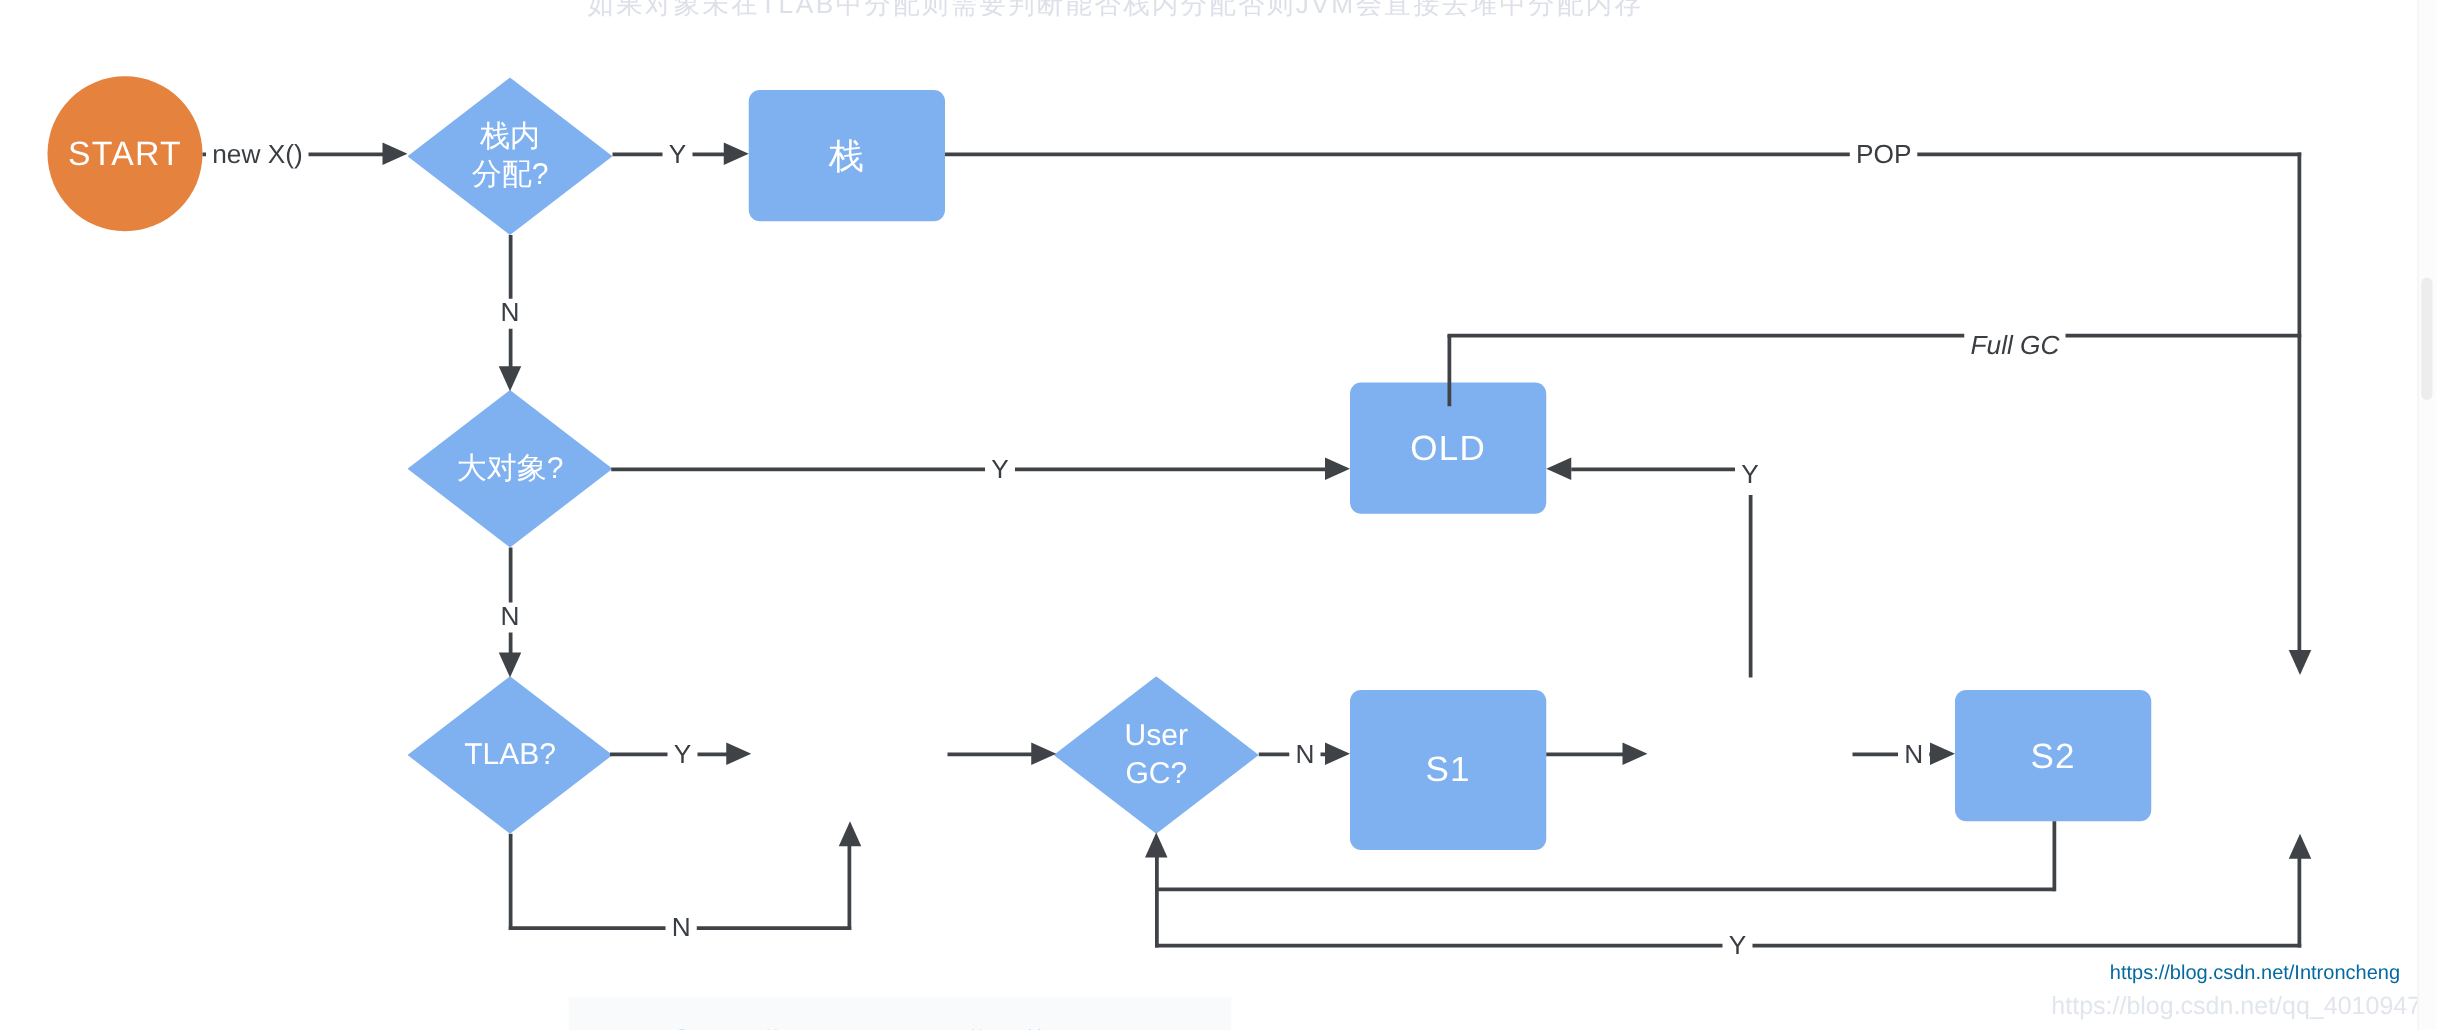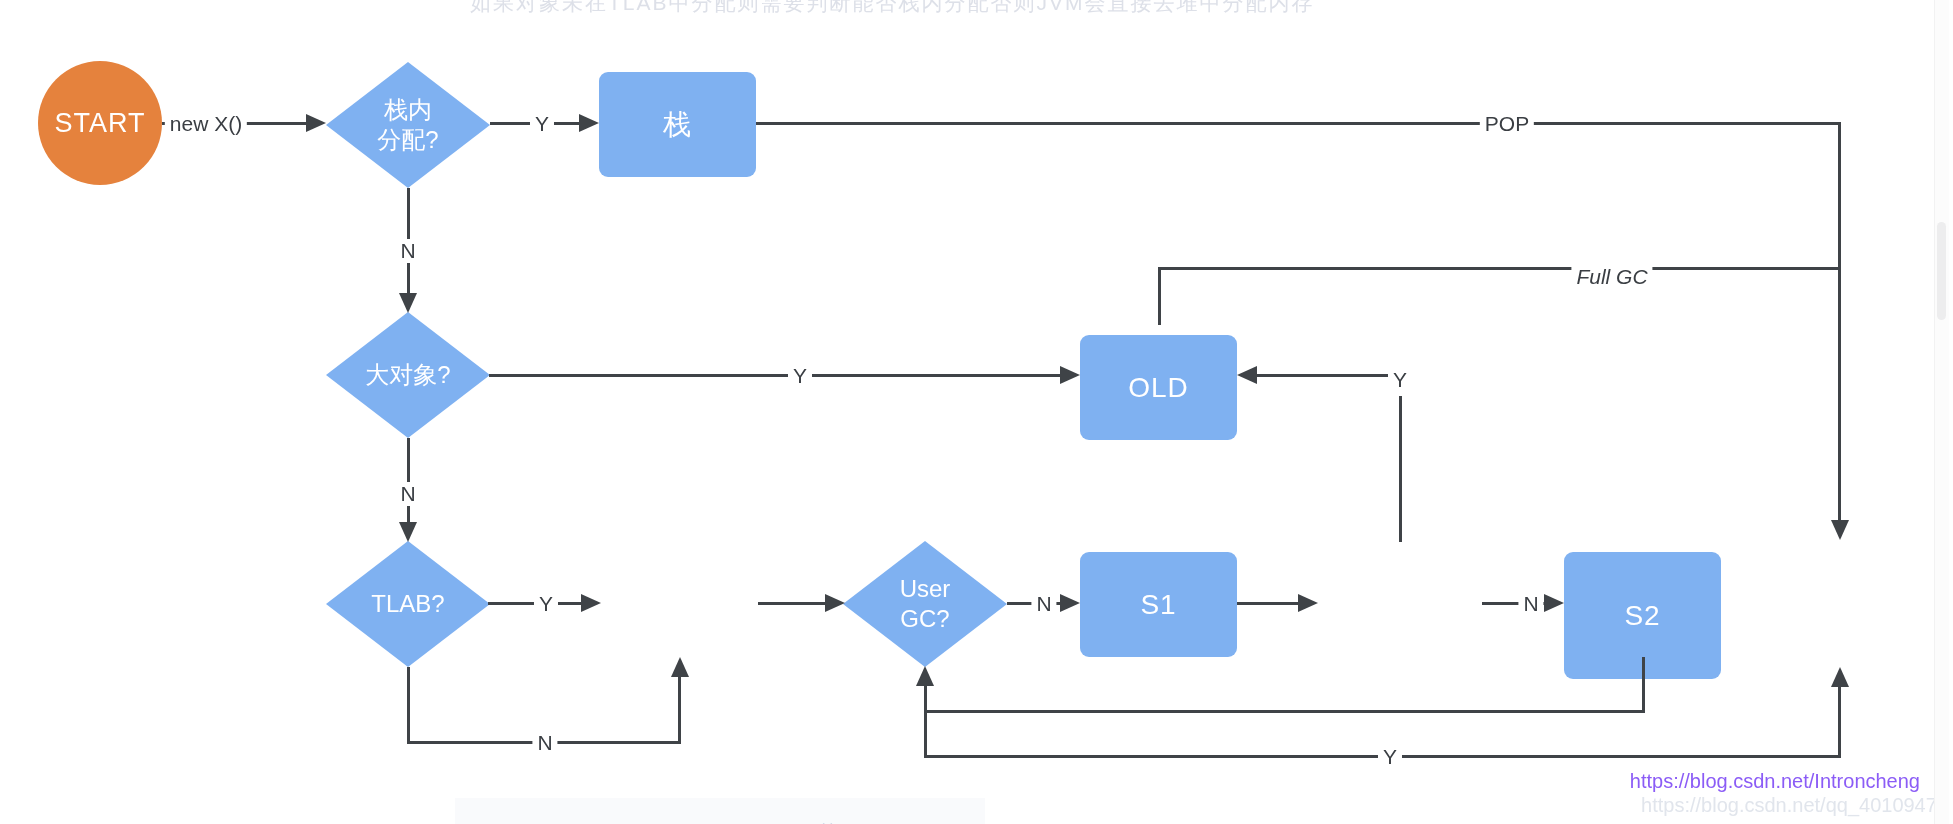--- a/index.html
+++ b/index.html
@@ -16,21 +16,21 @@
   .v{width:3px;}
   .elabel{position:absolute;transform:translate(-50%,-50%);background:#ffffff;padding:0 5px;
           color:#3a3e43;font-size:21px;white-space:nowrap;z-index:5;}
   .arr{position:absolute;width:0;height:0;z-index:4;}
   .arr.r{border-top:9px solid transparent;border-bottom:9px solid transparent;border-left:20px solid var(--line,#3f4347);}
   .arr.l{border-top:9px solid transparent;border-bottom:9px solid transparent;border-right:20px solid var(--line,#3f4347);}
   .arr.d{border-left:9px solid transparent;border-right:9px solid transparent;border-top:20px solid var(--line,#3f4347);}
   .arr.u{border-left:9px solid transparent;border-right:9px solid transparent;border-bottom:20px solid var(--line,#3f4347);}
   .wm{position:absolute;white-space:nowrap;}
   .wm-top{left:470px;top:-11px;font-size:21px;color:#dde0e8;letter-spacing:2px;}
-  .wm-csdn1{right:33px;top:770px;font-size:20px;color:#8b5cf6;}
+  .wm-csdn1{right:33px;top:770px;font-size:16px;color:#0369a1;}
   .wm-csdn2{right:5px;top:794px;font-size:20px;color:#e1e5ec;}
   .code-strip{position:absolute;left:455px;top:798px;width:530px;height:26px;background:#f9fafc;}
   .code-line{position:absolute;left:500px;top:801px;font-family:"DejaVu Sans Mono","Liberation Mono",monospace;
              font-size:17px;white-space:pre;}
   .code-num{color:#c8d4e4;}
   .code-gray{color:#d2dae8;}
   .code-blue{color:#bcd4f0;}
   .scroll-track{position:absolute;left:1934px;top:0;width:14px;height:824px;background:#fcfcfc;
                 border-left:1px solid #f2f2f2;}
   .scroll-thumb{position:absolute;left:1937px;top:222px;width:9px;height:98px;background:#ededee;border-radius:5px;}
@@ -69,21 +69,21 @@
   <div class="v" style="left:407px;top:188px;height:108px;"></div>
   <div class="arr d" style="left:399px;top:293px;"></div>
   <div class="elabel" style="left:408px;top:251px;">N</div>
 
   <div class="node diamond" style="left:326px;top:312px;width:164px;height:126px;">大对象?</div>
 
   <div class="h" style="left:489px;top:374px;width:575px;"></div>
   <div class="arr r" style="left:1060px;top:366px;"></div>
   <div class="elabel" style="left:800px;top:376px;">Y</div>
 
-  <div class="node rect" style="left:1080px;top:335px;width:157px;height:105px;">OLD</div>
+  <div class="node rect" style="left:1080px;top:306px;width:157px;height:105px;">OLD</div>
 
   <div class="v" style="left:1158px;top:268px;height:57px;"></div>
   <div class="h" style="left:1158px;top:267px;width:683px;"></div>
   <div class="elabel" style="left:1612px;top:277px;font-style:italic;">Full GC</div>
 
   <div class="v" style="left:1399px;top:396px;height:146px;"></div>
   <div class="h" style="left:1257px;top:374px;width:136px;"></div>
   <div class="arr l" style="left:1237px;top:366px;"></div>
   <div class="elabel" style="left:1400px;top:380px;">Y</div>
 
@@ -111,31 +111,31 @@
     <div>
       <div>User</div>
       <div>GC?</div>
     </div>
   </div>
 
   <div class="h" style="left:1007px;top:602px;width:60px;"></div>
   <div class="arr r" style="left:1060px;top:594px;"></div>
   <div class="elabel" style="left:1044px;top:604px;">N</div>
 
-  <div class="node rect" style="left:1080px;top:552px;width:157px;height:105px;">S1</div>
+  <div class="node rect" style="left:1080px;top:552px;width:157px;height:128px;">S1</div>
 
   <div class="h" style="left:1237px;top:602px;width:67px;"></div>
   <div class="arr r" style="left:1298px;top:594px;"></div>
 
 
   <div class="h" style="left:1482px;top:602px;width:68px;"></div>
   <div class="arr r" style="left:1544px;top:594px;"></div>
   <div class="elabel" style="left:1531px;top:604px;">N</div>
 
-  <div class="node rect" style="left:1564px;top:552px;width:157px;height:127px;">S2</div>
+  <div class="node rect" style="left:1564px;top:552px;width:157px;height:105px;">S2</div>
 
 
   <div class="v" style="left:1642px;top:657px;height:56px;"></div>
   <div class="h" style="left:924px;top:710px;width:720px;"></div>
   <div class="v" style="left:924px;top:672px;height:86px;"></div>
   <div class="arr u" style="left:916px;top:666px;"></div>
 
   <div class="h" style="left:924px;top:755px;width:917px;"></div>
   <div class="v" style="left:1838px;top:686px;height:72px;"></div>
   <div class="arr u" style="left:1831px;top:667px;"></div>

